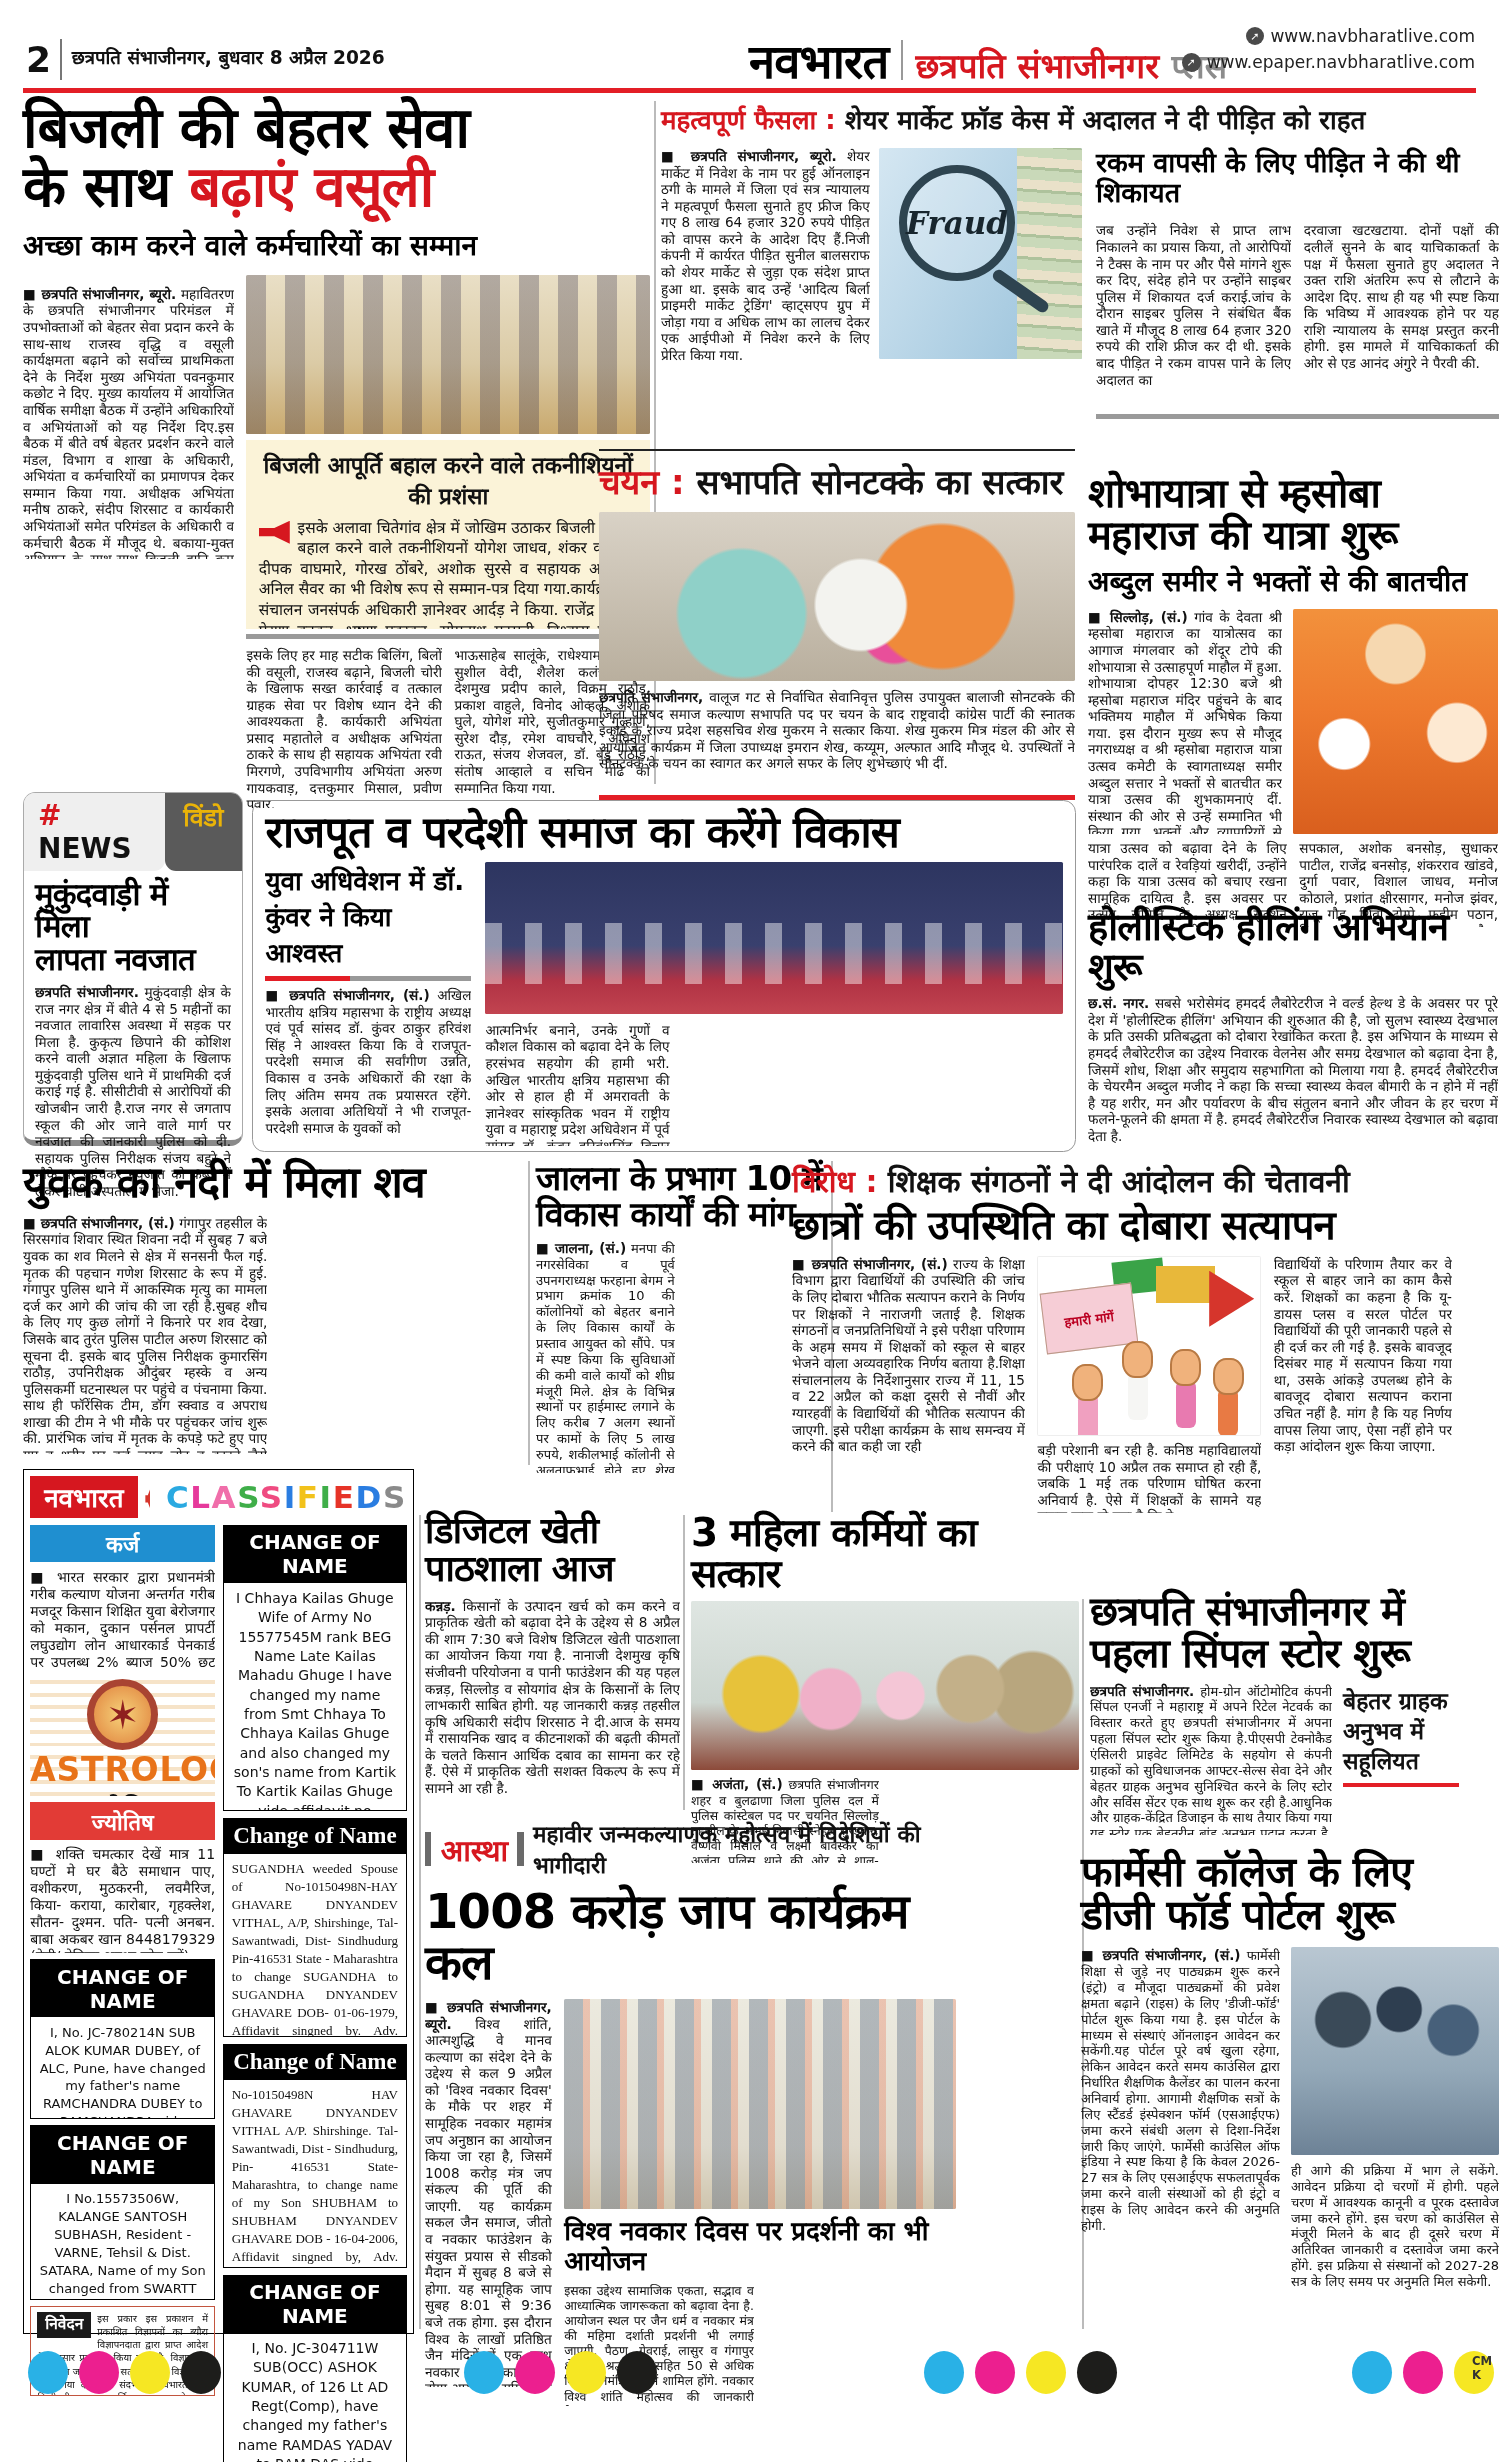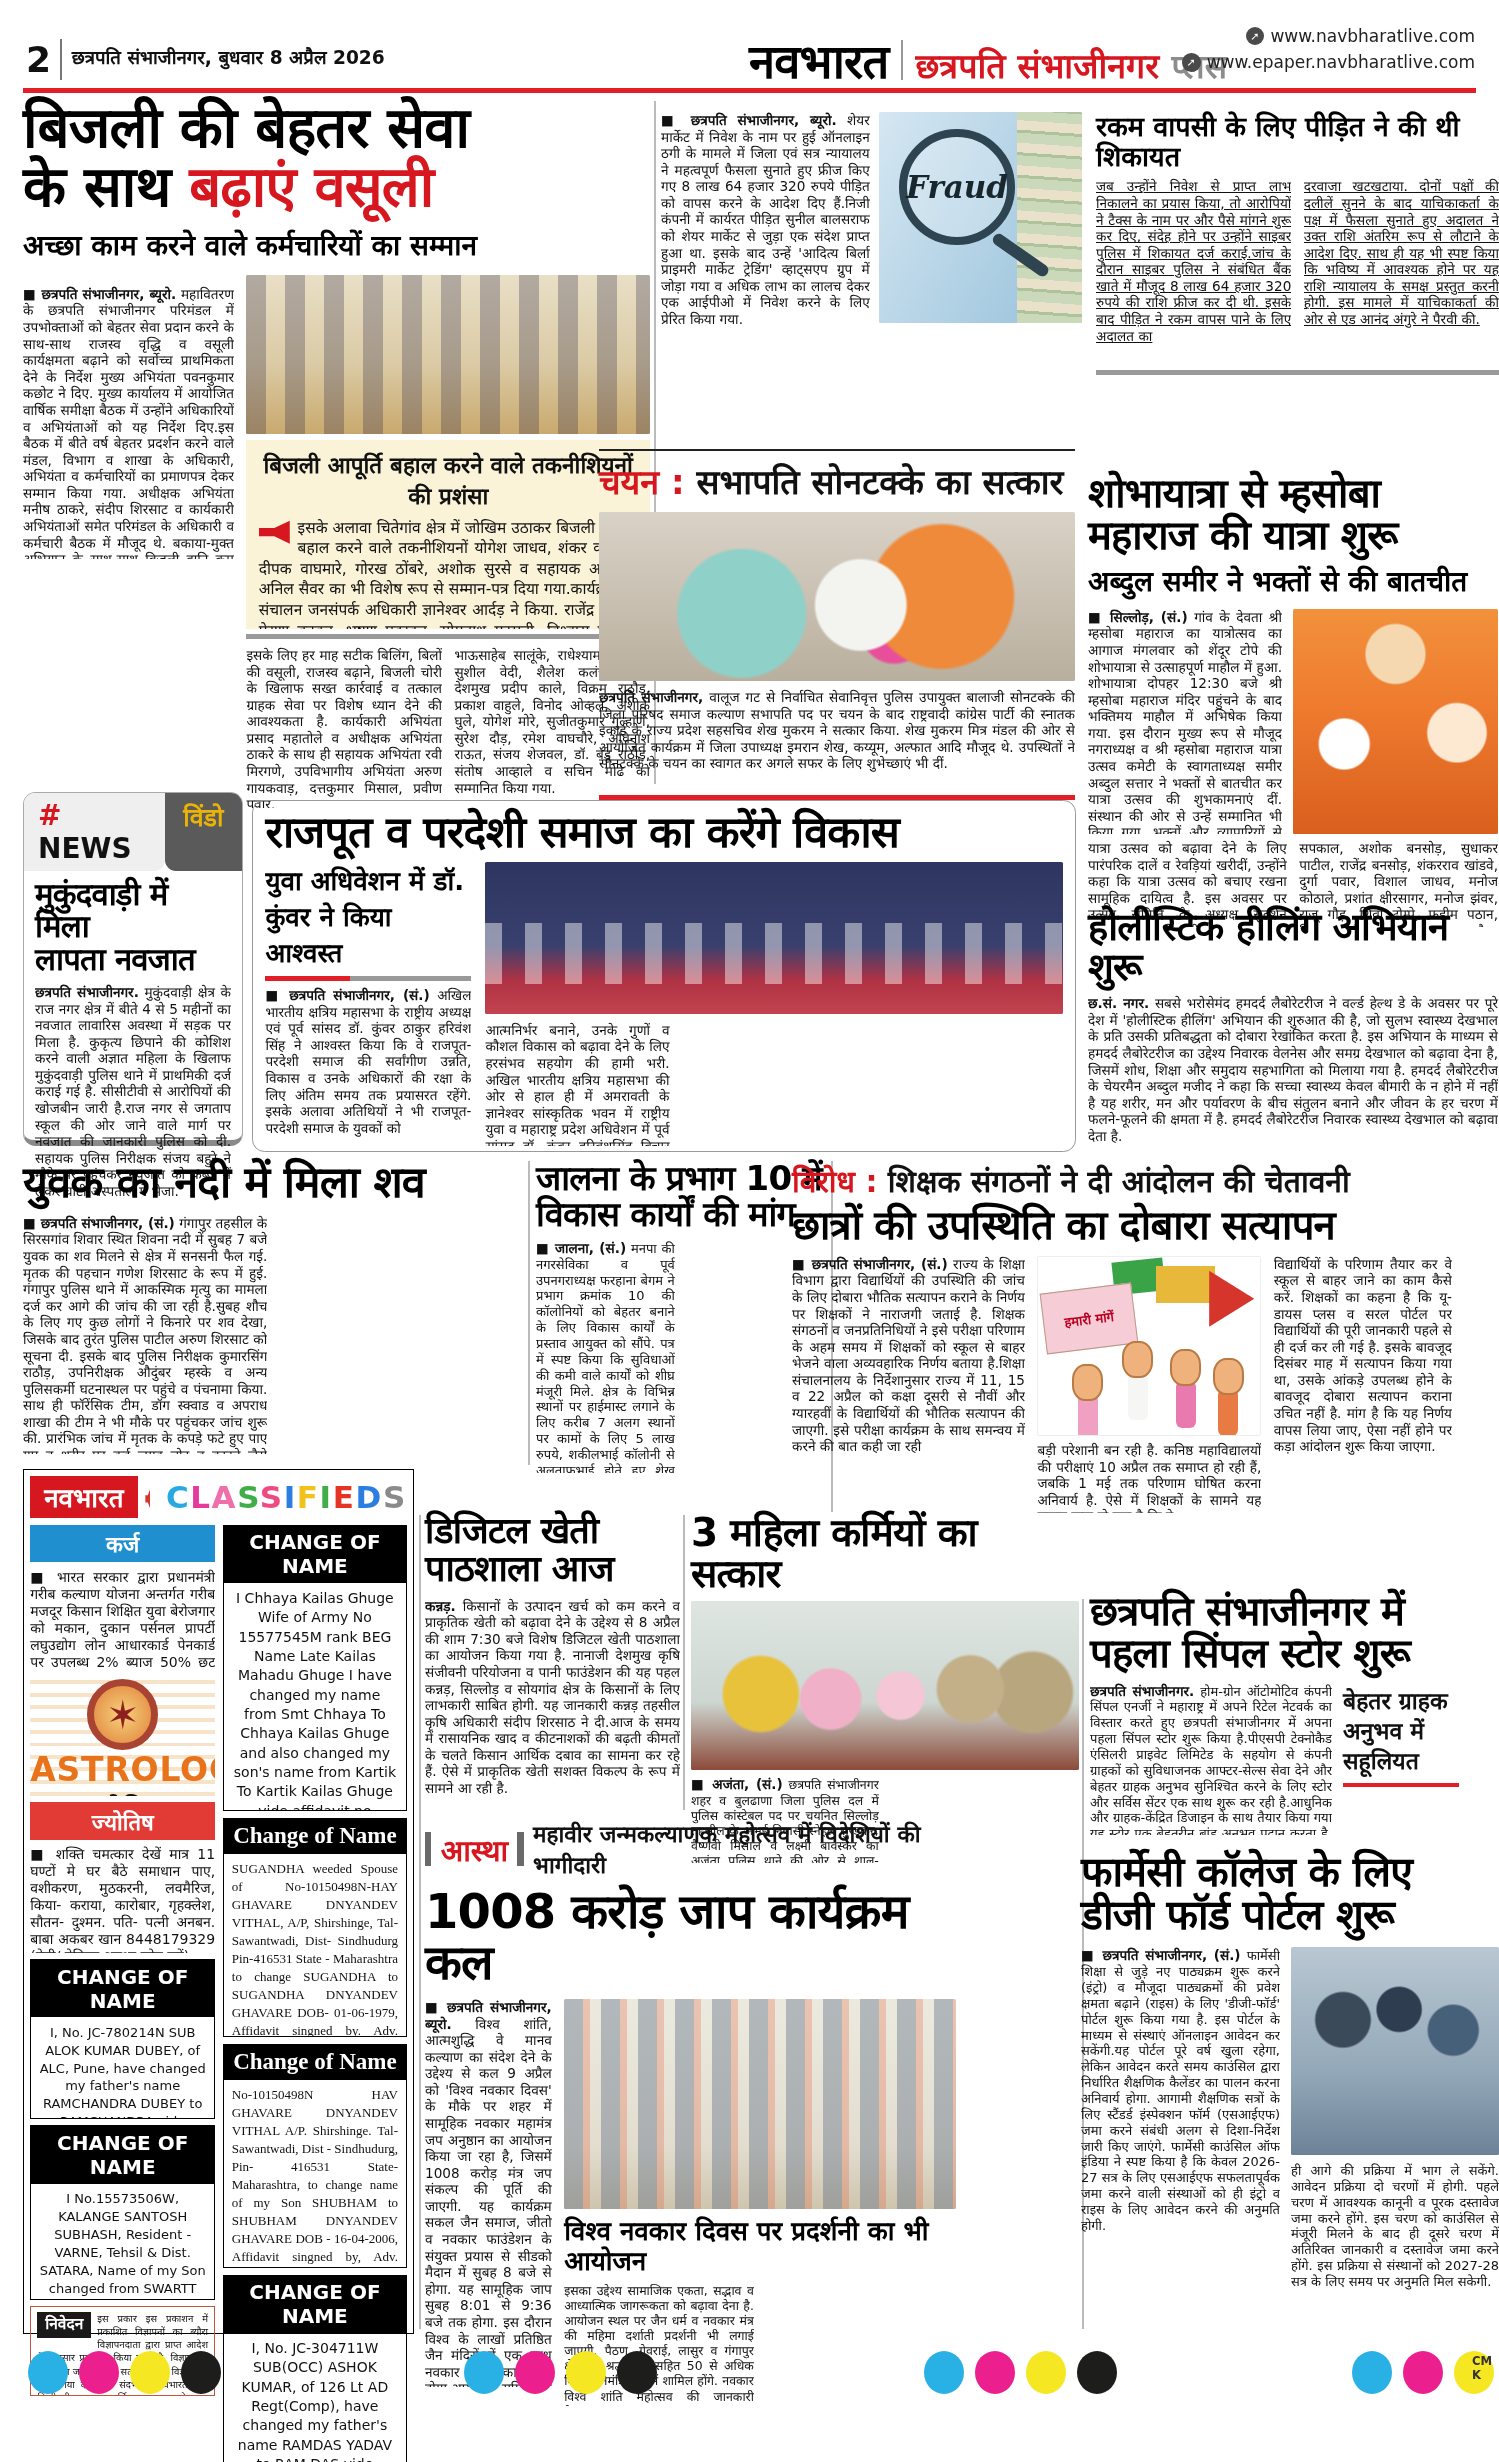--- a/index.html
+++ b/index.html
@@ -168,40 +168,44 @@
           <p class="bt">इसके लिए हर माह सटीक बिलिंग, बिलों की वसूली, राजस्व बढ़ाने, बिजली चोरी के खिलाफ सख्त कार्रवाई व तत्काल ग्राहक सेवा पर विशेष ध्यान देने की आवश्यकता है. कार्यकारी अभियंता प्रसाद महातोले व अधीक्षक अभियंता ठाकरे के साथ ही सहायक अभियंता रवी मिरगणे, उपविभागीय अभियंता अरुण गायकवाड़, दत्तकुमार मिसाल, प्रवीण पवार,</p>
           <p class="bt">भाऊसाहेब सालूंके, राधेश्याम कुमावत, सुशील वेदी, शैलेश कलंत्री, महेंद्र देशमुख प्रदीप काले, विक्रम राठौड़, प्रकाश वाहुले, विनोद ओव्हल, अशोक घुले, योगेश मोरे, सुजीतकुमार गुल्हाणे, सुरेश दौड़, रमेश वाघचौरे, अविनाश राऊत, संजय शेजवल, डॉ. बंडू राठौड़, संतोष आव्हाले व सचिन मोढे को सम्मानित किया गया.</p>
         </div>
       </div>
     </div>
   </div>
 
   <div class="abs vrule" style="left:654px; top:101px; height:683px;"></div>
 
   <div class="abs" style="left:661px; top:101px; width:838px;">
+    <div style="font-size:26px; font-weight:bold;">
+      <span class="red">महत्वपूर्ण फैसला :</span>
+      <span>शेयर मार्केट फ्रॉड केस में अदालत ने दी पीड़ित को राहत</span>
+    </div>
 
     <div style="display:flex; gap:14px; margin-top:11px;">
       <div style="width:421px;">
         <div style="height:233px; overflow:hidden;">
           <div class="ph fraud" style="float:right; width:203px; height:211px; margin:0 0 6.2px 9.3px;">
             <div class="money"></div>
             <div class="lens">
                 <span>Fraud</span>
               </div>
             <div class="handle"></div>
           </div>
           <p class="bt" style="height:233px;">
             <b>■ छत्रपति संभाजीनगर, ब्यूरो.</b>
             <span>शेयर मार्केट में निवेश के नाम पर हुई ऑनलाइन ठगी के मामले में जिला एवं सत्र न्यायालय ने महत्वपूर्ण फैसला सुनाते हुए फ्रीज किए गए 8 लाख 64 हजार 320 रुपये पीड़ित को वापस करने के आदेश दिए हैं.निजी कंपनी में कार्यरत पीड़ित सुनील बालसराफ को शेयर मार्केट से जुड़ा एक संदेश प्राप्त हुआ था. इसके बाद उन्हें 'आदित्य बिर्ला प्राइमरी मार्केट ट्रेडिंग' व्हाट्सएप ग्रुप में जोड़ा गया व अधिक लाभ का लालच देकर एक आईपीओ में निवेश करने के लिए प्रेरित किया गया.</span>
           </p>
         </div>
       </div>
       <div style="flex:1;">
         <div class="sub" style="font-size:27px; line-height:1.1;">रकम वापसी के लिए पीड़ित ने की थी शिकायत</div>
-        <div class="c2" style="margin-top:7px; height:185px; overflow:hidden;text-decoration:underline;">
+        <div class="c2" style="margin-top:15px; height:185px; overflow:hidden;">
           <p class="bt">जब उन्होंने निवेश से प्राप्त लाभ निकालने का प्रयास किया, तो आरोपियों ने टैक्स के नाम पर और पैसे मांगने शुरू कर दिए, संदेह होने पर उन्होंने साइबर पुलिस में शिकायत दर्ज कराई.जांच के दौरान साइबर पुलिस ने संबंधित बैंक खाते में मौजूद 8 लाख 64 हजार 320 रुपये की राशि फ्रीज कर दी थी. इसके बाद पीड़ित ने रकम वापस पाने के लिए अदालत का</p>
           <p class="bt">दरवाजा खटखटाया. दोनों पक्षों की दलीलें सुनने के बाद याचिकाकर्ता के पक्ष में फैसला सुनाते हुए अदालत ने उक्त राशि अंतरिम रूप से लौटाने के आदेश दिए. साथ ही यह भी स्पष्ट किया कि भविष्य में आवश्यक होने पर यह राशि न्यायालय के समक्ष प्रस्तुत करनी होगी. इस मामले में याचिकाकर्ता की ओर से एड आनंद अंगुरे ने पैरवी की.</p>
         </div>
         <div class="grule" style="margin-top:6.2px;"></div>
       </div>
     </div>
   </div>
 
   <div class="abs" style="left:599px; top:449px; width:476px;">
     <div class="hrule"></div>

